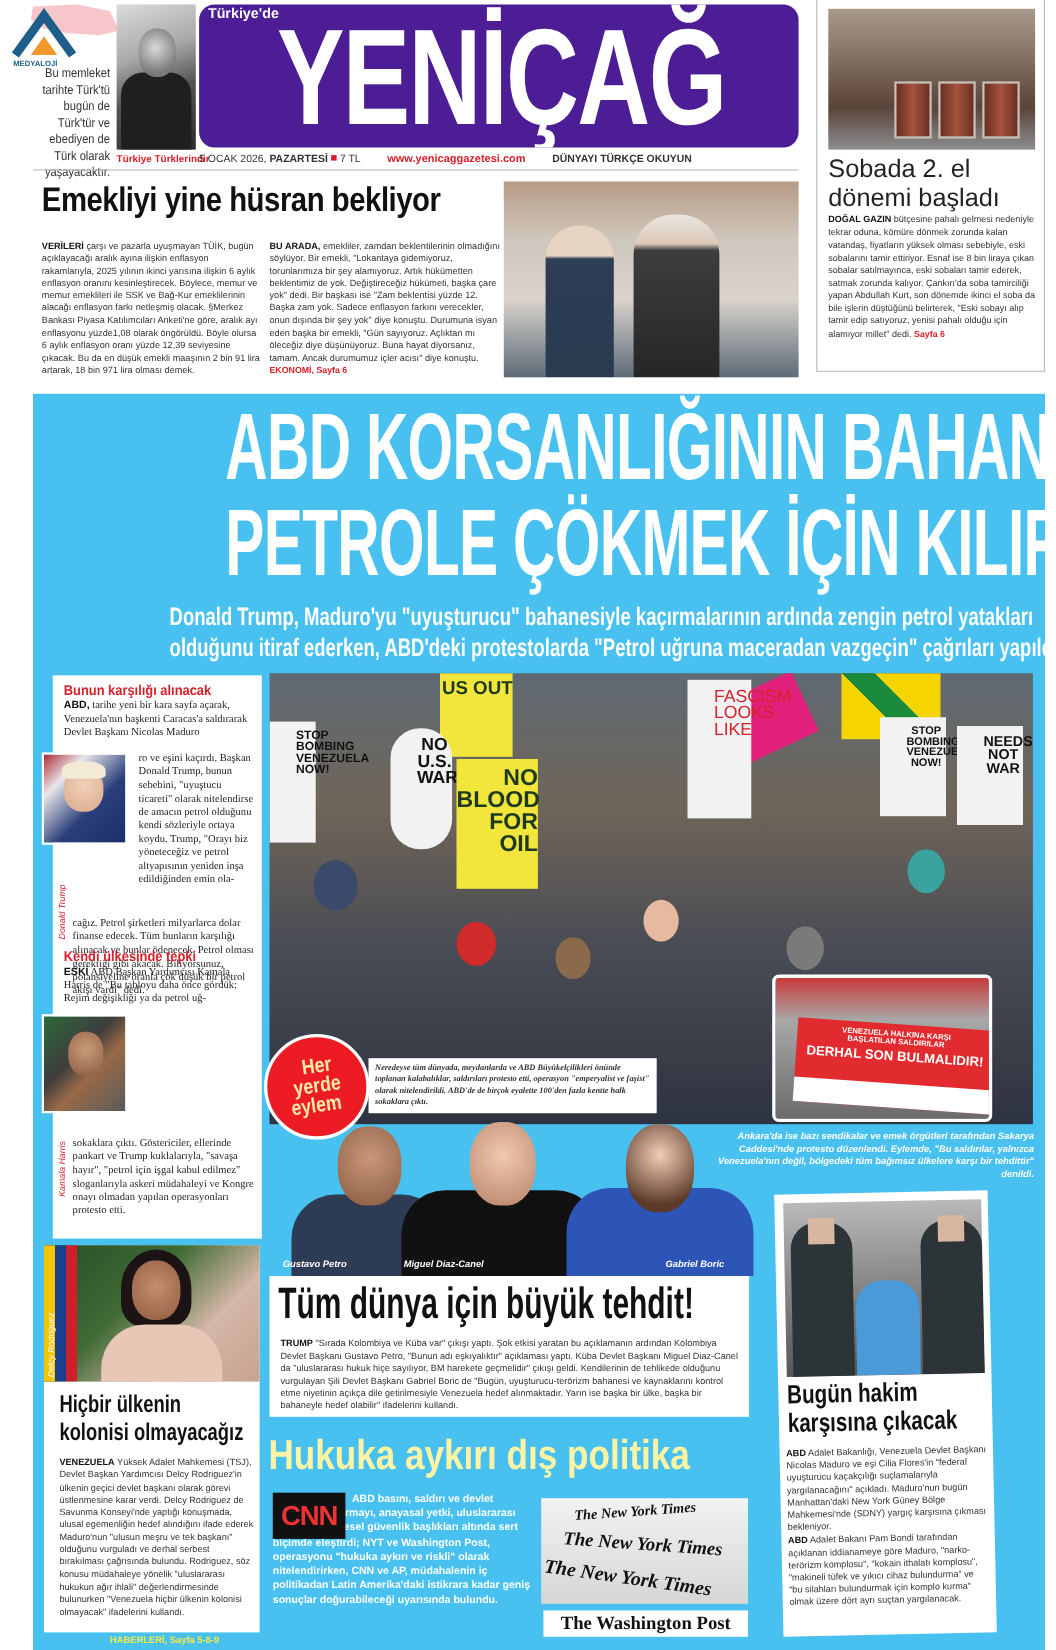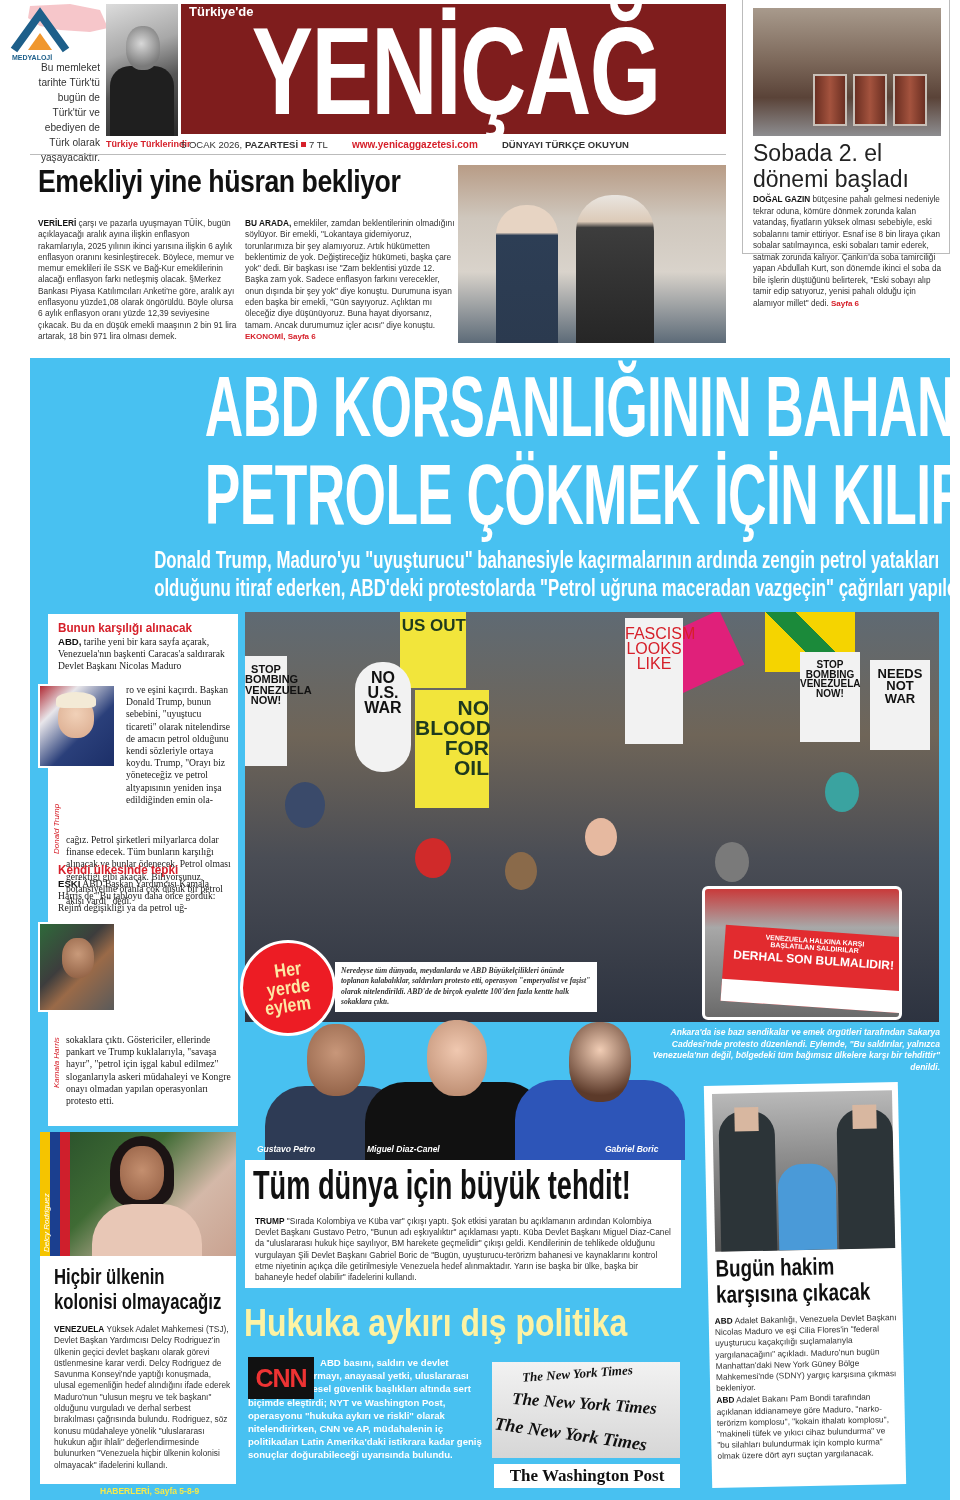--- a/index.html
+++ b/index.html
@@ -9,32 +9,32 @@
   .abs { position: absolute; }
 
   
   .logo-overlay { left: 0; top: 0; width: 110px; height: 62px; }
   .ataturk-quote { left: 24px; top: 60px; width: 76px; text-align: right; font-family: "Liberation Sans Narrow","Liberation Sans", sans-serif; font-size: 11.5px; line-height: 15px; color: #333; transform: scaleX(0.88); transform-origin: right top; }
   .ataturk-photo { left: 106px; top: 4px; width: 72px; height: 132px; background: linear-gradient(160deg,#dcdcdc 0%,#a8a8a8 35%,#555 60%,#2a2a2a 100%); }
   .ataturk-photo .face { position:absolute; left:20px; top:22px; width:34px; height:44px; border-radius:45%; background: radial-gradient(circle at 45% 40%, #d8d8d8, #7a7a7a 70%); }
   .ataturk-photo .coat { position:absolute; left:4px; top:62px; width:64px; height:70px; background:#1f1f1f; border-radius: 20px 20px 0 0; }
   .ataturk-caption { left: 106px; top: 139px; font-size: 9px; font-weight: bold; color: #d6202a; }
 
-  .brand-red { left: 181px; top: 4px; width: 545px; height: 130px; background: #7f1d1d; overflow: hidden; }
+  .brand-red { left: 181px; top: 4px; width: 545px; height: 130px; background: #4c1d95; overflow: hidden; border-radius: 14px; }
   .brand-top { position:absolute; left: 8px; top: 0px; color: #fff; font-weight: bold; font-size: 13px; }
   .brand-name { position:absolute; left: 0; top: 2px; width: 545px; text-align: center; color: #fff; font-family: "Liberation Sans", sans-serif; font-weight: 900; font-size: 124px; line-height: 130px; letter-spacing: -2px; transform: scaleX(0.74); transform-origin: center; }
   .meta-line { left: 181px; top: 139px; width: 448px; display: flex; justify-content: space-between; align-items: center; font-size: 9.5px; color: #333; }
   .meta-line .date b { font-weight: bold; }
   .meta-line .sq { display:inline-block; width:5px; height:5px; background:#d6202a; margin: 0 3px 1px; }
   .meta-line .url { color: #d6202a; font-weight: bold; font-size: 10px; }
   .meta-line .slogan { font-weight: bold; font-size: 9.5px; }
   .rule1 { left: 30px; top: 154px; width: 696px; height: 1px; background: #bbb; }
 
   
-  .soba-box { left: 742px; top: 0; width: 208px; height: 254px; border: 1px solid #bbb; border-top: none; background: #fff; }
+  .soba-box { left: 742px; top: 0; width: 208px; height: 338px; border: 1px solid #bbb; border-top: none; background: #fff; }
   .soba-photo { position:absolute; left: 10px; top: 8px; width: 188px; height: 128px; background: linear-gradient(180deg,#a89a8c 0%,#7e6a5c 40%,#5a4338 70%,#8d8d90 100%); overflow:hidden; }
   .soba-photo .stove { position:absolute; bottom:10px; width:34px; height:52px; background: linear-gradient(90deg,#6b2f22,#a4533e,#6b2f22); border: 2px solid #c8c0b8; }
   .soba-title { position:absolute; left: 10px; top: 140px; width: 195px; font-size: 23px; line-height: 26px; color: #222; font-weight: normal; }
   .soba-text { position:absolute; left: 10px; top: 194px; width: 190px; font-size: 8.2px; line-height: 11.5px; color: #333; }
   .lead { font-weight: 900; color: #111; }
   .redlink { color: #d6202a; font-weight: bold; font-size: 8px; }
 
   
   .emekli-title { left: 38px; top: 164px; width: 440px; font-size: 31px; font-weight: 900; color: #111; letter-spacing: -0.5px; transform: scaleX(0.86); transform-origin: left top; white-space: nowrap; }
   .emekli-col1 { left: 38px; top: 218px; width: 200px; font-size: 8.3px; line-height: 11.3px; color: #333; }
@@ -66,21 +66,21 @@
   .harris-head { position:absolute; left: 10px; top: 248px; }
   .harris-text-top { position:absolute; left: 10px; top: 264px; width: 176px; }
   .harris-photo { position:absolute; left: -10px; top: 308px; width: 78px; height: 90px; background: linear-gradient(135deg,#2e6a3a 0%,#3d3d3d 40%,#9a6a48 60%,#5a5a5a 100%); border: 2px solid #fff; }
   .harris-photo .face { position:absolute; left:22px; top:14px; width:32px; height:40px; border-radius:45%; background: radial-gradient(circle at 50% 40%, #c99a7a, #8a5a3e); }
   .harris-text-side { position:absolute; left: 78px; top: 312px; width: 108px; }
   .harris-text-bottom { position:absolute; left: 18px; top: 420px; width: 168px; }
 
   
   .protest-photo { left: 245px; top: 612px; width: 694px; height: 410px; background: linear-gradient(180deg,#5f6a73 0%,#6f6558 30%,#4a4d55 60%,#2d3340 100%); overflow: hidden; }
   .sign { position:absolute; font-weight: 900; text-align:center; line-height: 0.95; color:#111; }
-  .sign.white { background:#f2f2f2; }
+  .sign.white { background:#f2f2f2;padding-left:24px; }
   .sign.yellow { background:#f2e53b; color:#1e3a1e;text-align:right; }
   .flag-pink { position:absolute; background:#e0207a; transform: rotate(-25deg); }
   .flag-jam { position:absolute; background: linear-gradient(45deg,#f5d400 40%,#1b8a3a 40%,#1b8a3a 60%,#f5d400 60%); }
   .crowd-head { position:absolute; border-radius: 50%; }
 
   .her-yerde { left: 240px; top: 940px; width: 96px; height: 96px; border-radius: 50%; background: #ed1c24; border: 3px solid #fff; display:flex; flex-direction:column; align-items:center; justify-content:center; }
   .her-yerde span { color: #fde9a5; font-weight: 900; font-size: 19px; line-height: 18px; transform: rotate(-8deg) scaleX(0.85); }
   .caption-white { left: 335px; top: 962px; width: 262px; background: #fff; padding: 4px 6px; font-style: italic; font-weight: bold; font-size: 7.6px; line-height: 10.4px; color: #333; font-family: Liberation Serif, serif; }
 
   .ankara-photo { left: 702px; top: 886px; width: 200px; height: 134px; border: 3px solid #fff; border-radius: 6px; background: linear-gradient(180deg,#c93a3a 0%,#a8a8a8 30%,#6a6a6a 100%); overflow:hidden; }

